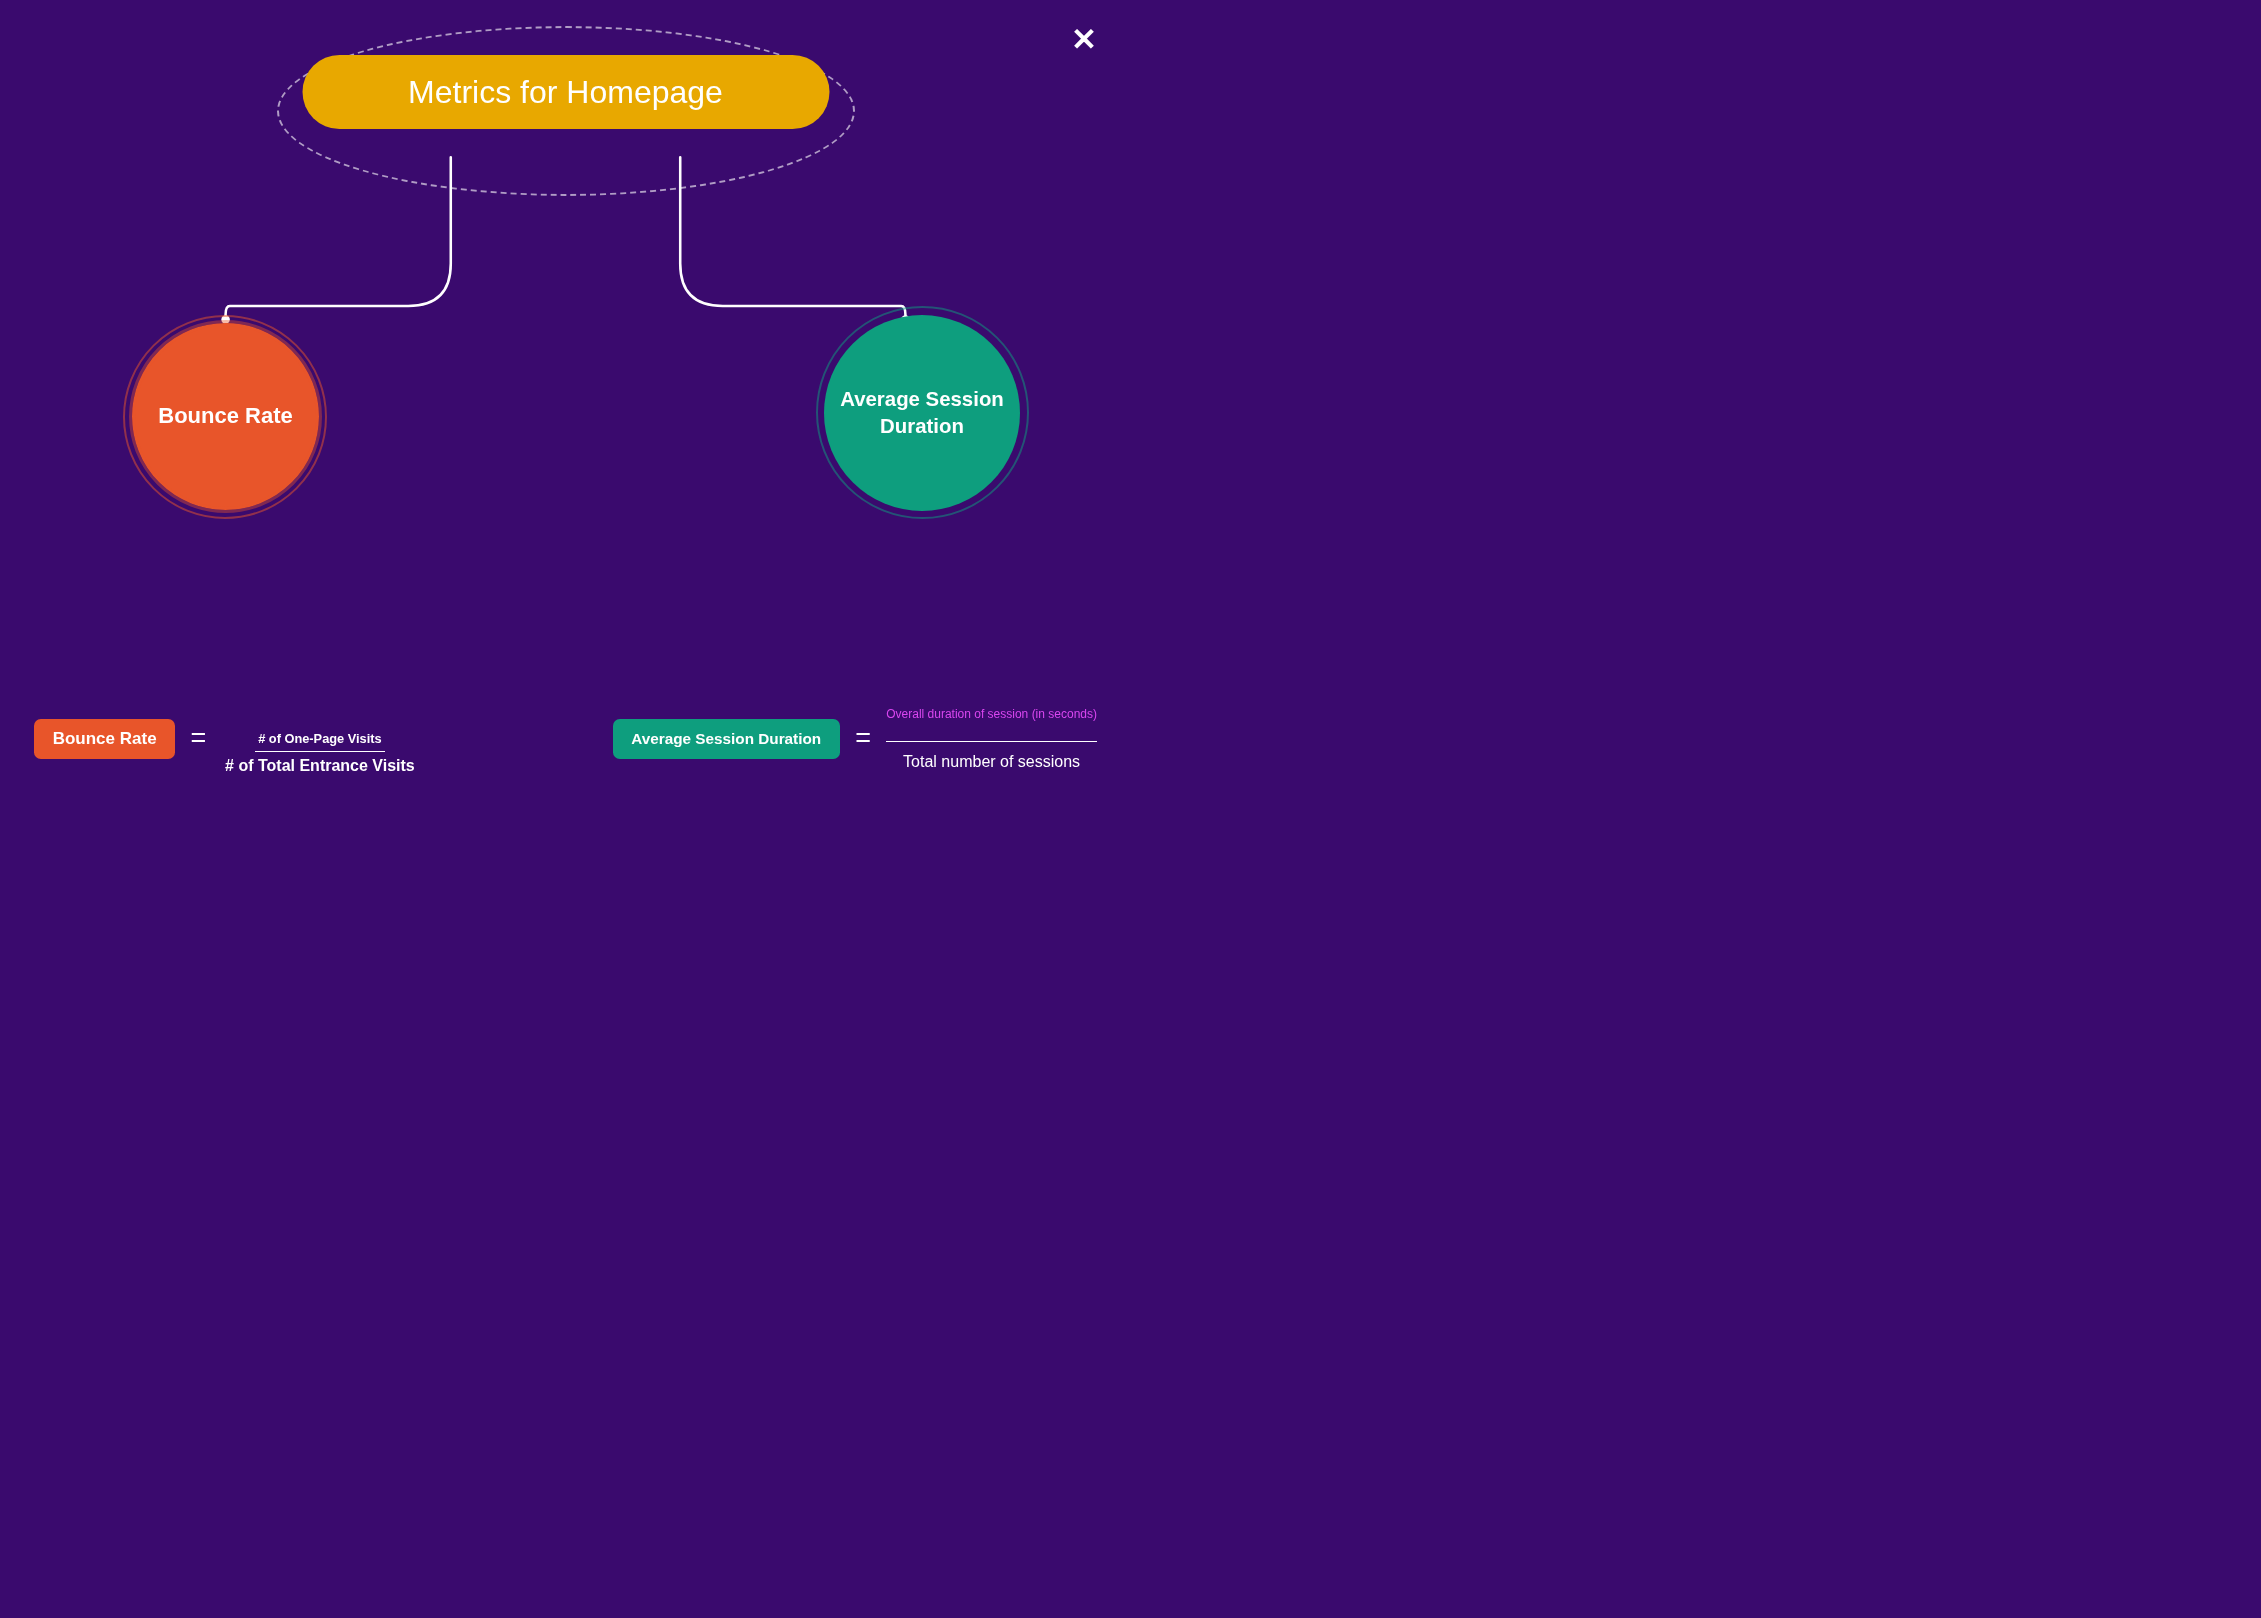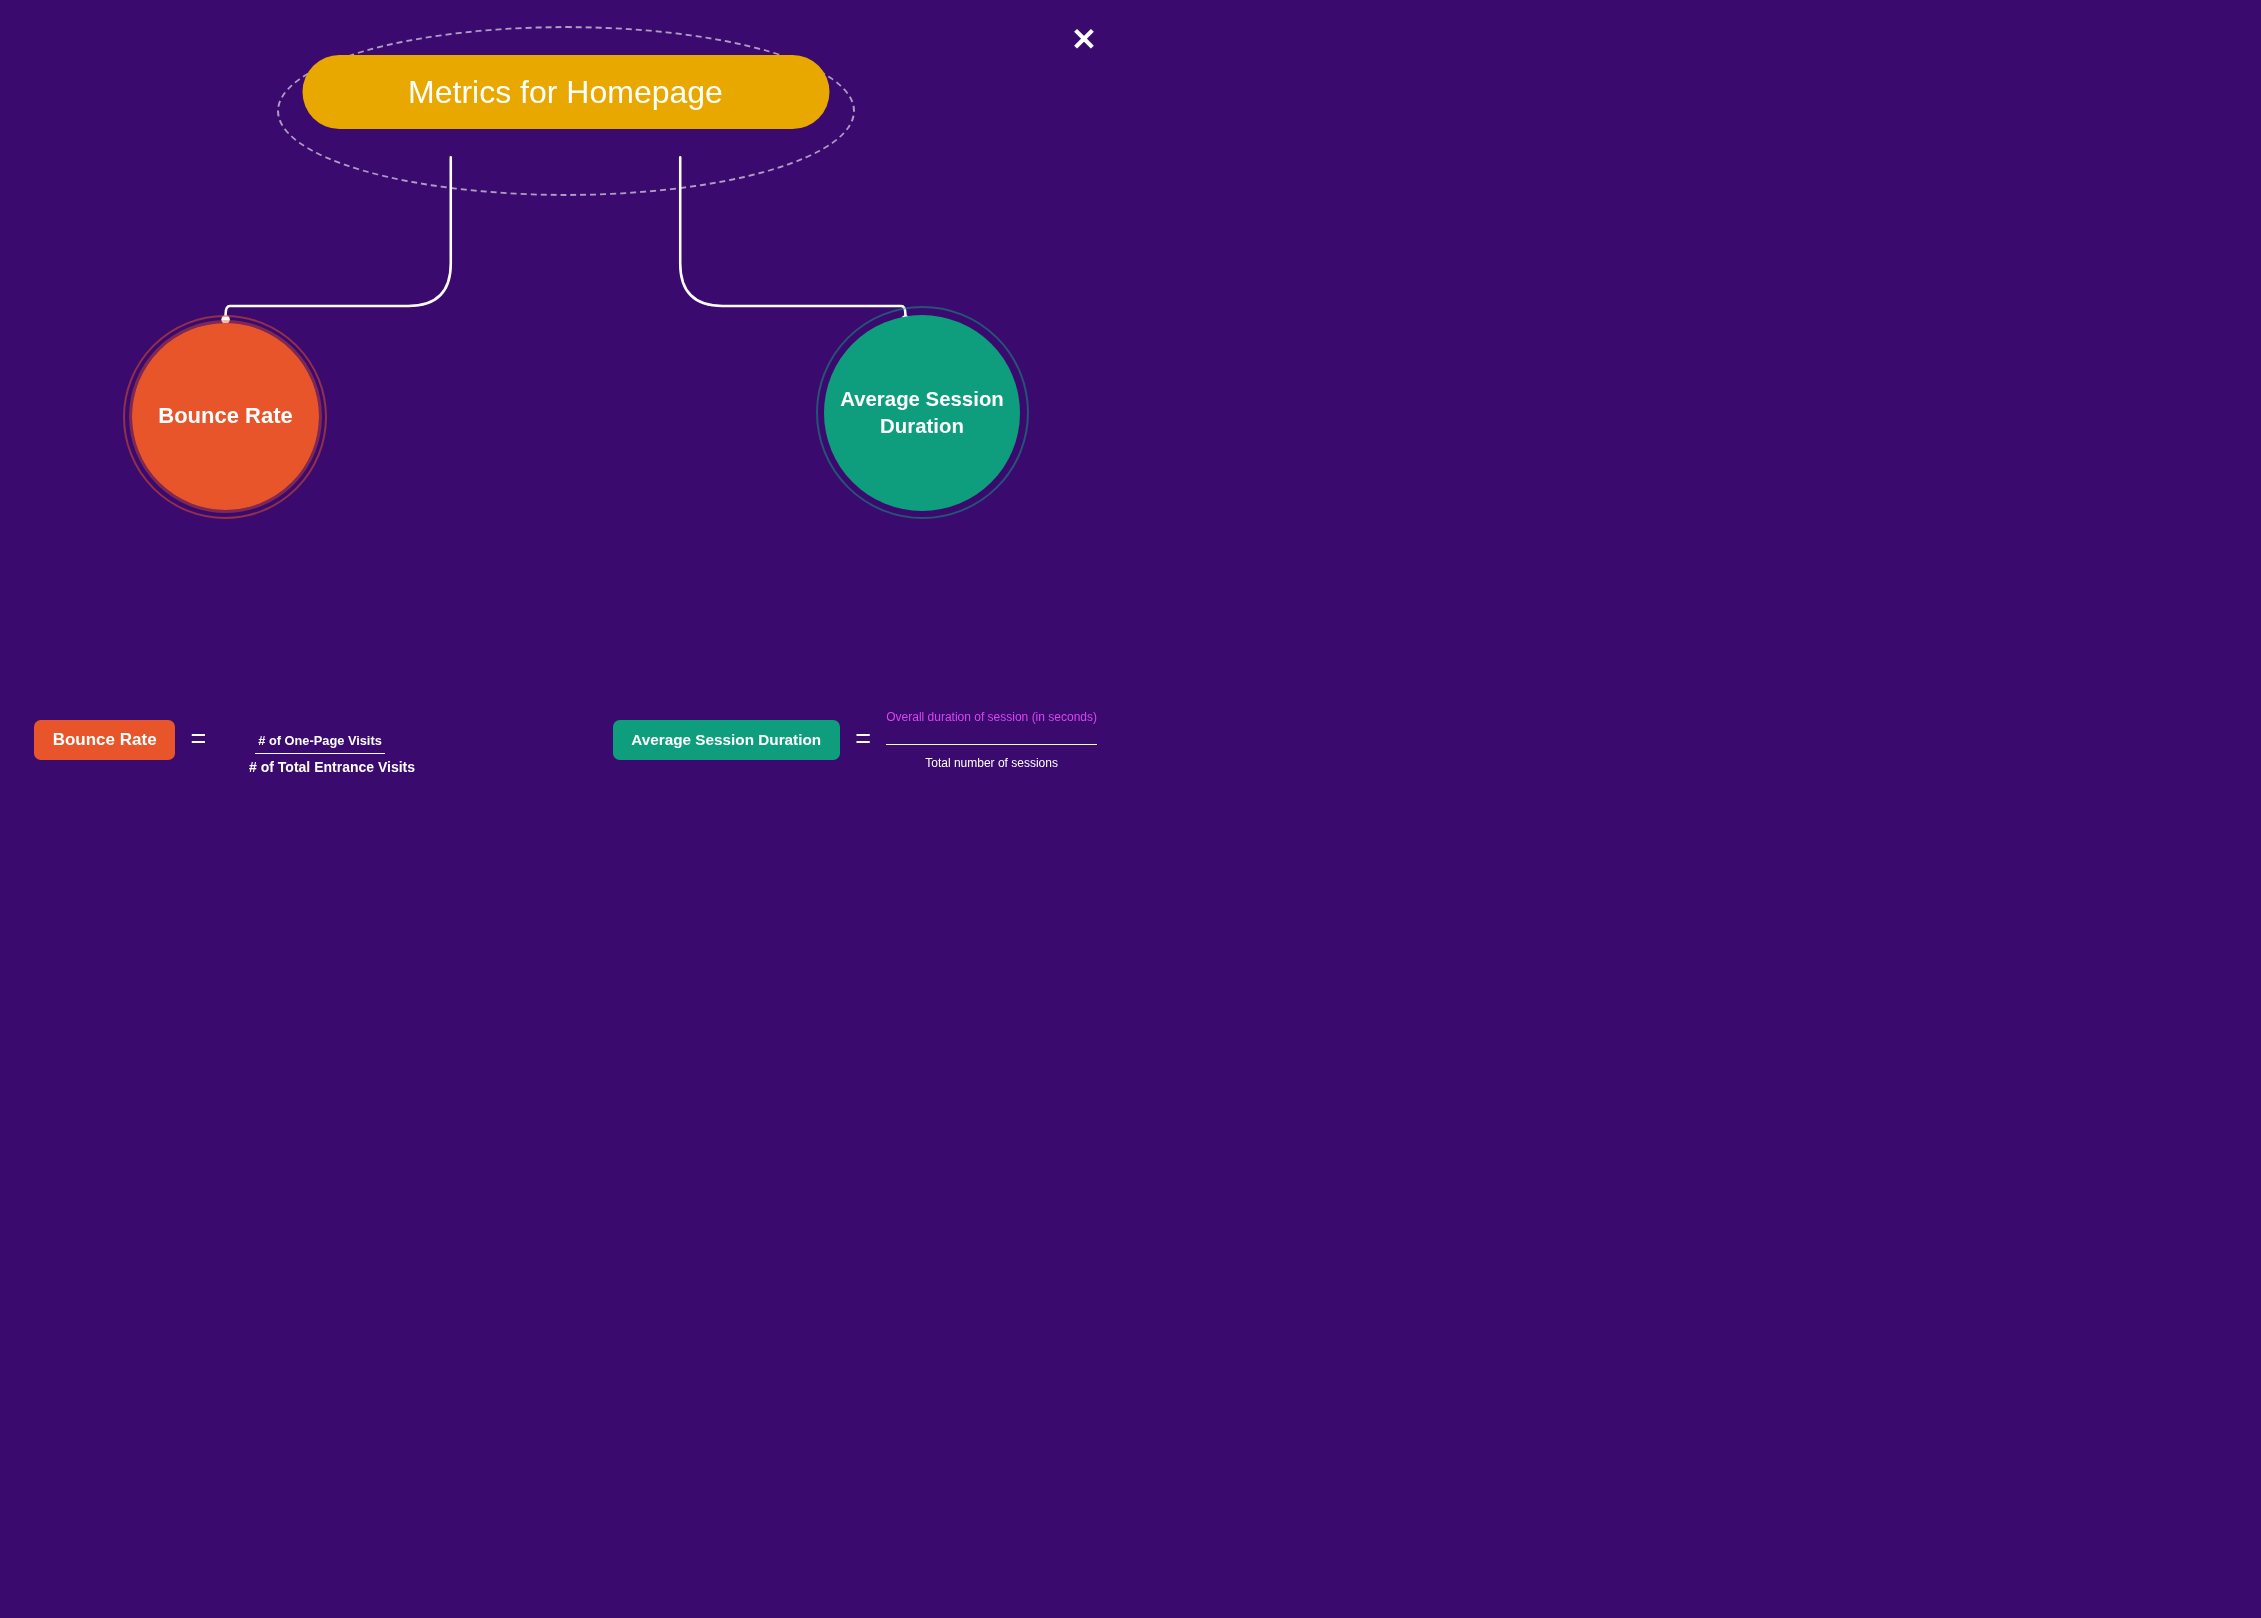--- a/index.html
+++ b/index.html
@@ -181,26 +181,25 @@
       font-weight: 600;
       padding-bottom: 5.1px;
       border-bottom: 1.7px solid white;
       padding-left: 3.4px;
       padding-right: 3.4px;
       margin-top: 28px;
     }
 
     .fraction-bottom {
       color: white;
-      font-size: 14px;
+      font-size: 16px;
       font-weight: 600;
       padding-top: 5.1px;
       padding-left: 3.4px;
       padding-right: 3.4px;
-      margin-left: 24px;
     }
 
     .avg-formula {
       display: flex;
       align-items: center;
       gap: 15.3px;
     }
 
     .avg-label-pill {
       background: #0e9e7e;
@@ -217,21 +216,21 @@
       color: #d946ef;
       font-size: 12px;
       font-weight: 500;
       padding-bottom: 20px;
       border-bottom: 1.7px solid white;
       white-space: nowrap;
     }
 
     .avg-fraction-bottom {
       color: white;
-      font-size: 12px;
+      font-size: 16px;
       font-weight: 500;
       padding-top: 5.1px;
       white-space: nowrap;
       margin-top: 6px;
     }
   </style>
 </head>
 <body>
 
 <div class="close-icon">✕</div>

